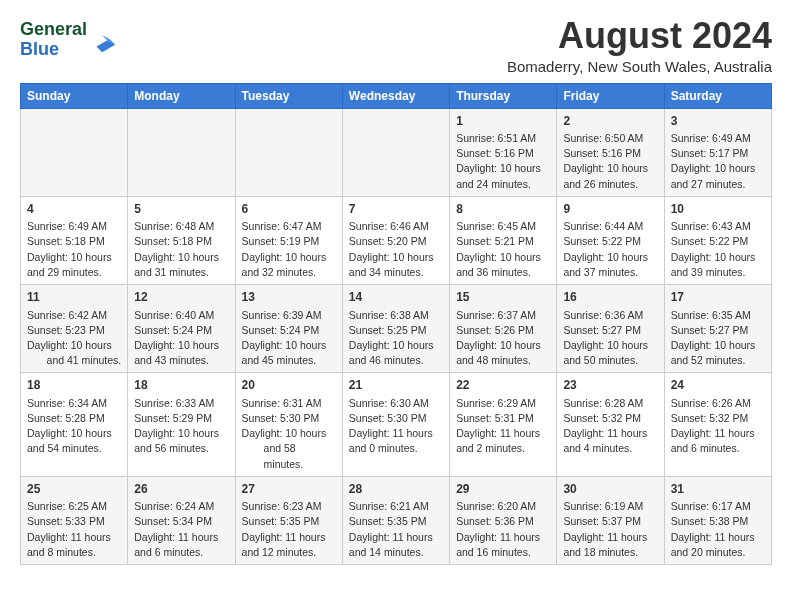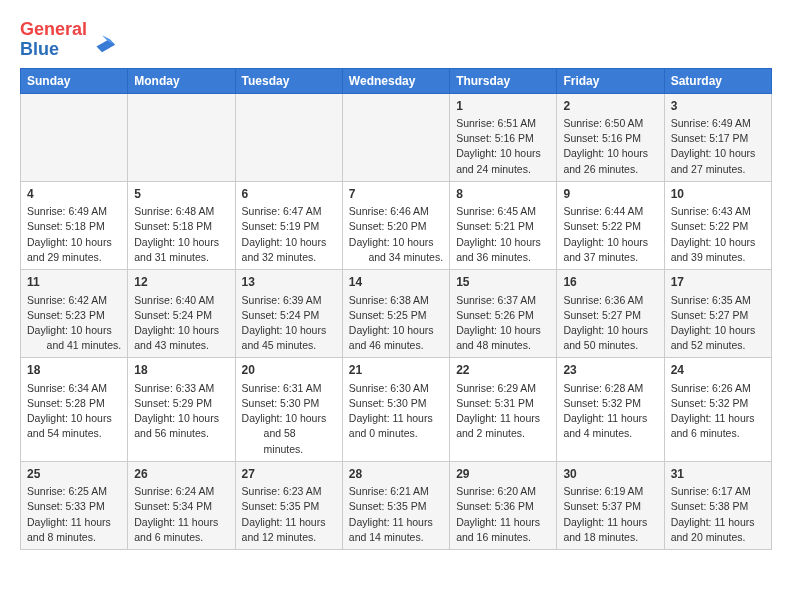--- a/index.html
+++ b/index.html
@@ -21,21 +21,21 @@
       align-items: center;
       margin-top: 4px;
     }
     .logo-text {
       font-size: 18px;
       font-weight: bold;
       color: #333;
       line-height: 1.1;
     }
     .logo-text span {
-      color: #ef4444;
+      color: #14532d;
     }
     .logo-icon {
       width: 28px;
       height: 28px;
       margin-left: 2px;
     }
     .title-area {
       text-align: right;
     }
     .month-title {
@@ -98,20 +98,24 @@
       <div class="logo-text">
         <span>General</span><br>
         <span style="color:#2a6ebb;">Blue</span>
       </div>
     </div>
     <svg class="logo-icon" viewBox="0 0 30 30" xmlns="http://www.w3.org/2000/svg">
       <polygon points="8,22 22,14 28,20 14,28" fill="#3a7bd5"></polygon>
       <polygon points="14,10 22,14 28,20 20,16" fill="#5599ee"></polygon>
     </svg>
   </div>
+  <div class="title-area">
+    <div class="month-title">August 2024</div>
+    <div class="location">Bomaderry, New South Wales, Australia</div>
+  </div>
 </div>
 
 <table>
   <thead>
     <tr>
     <th>Sunday</th>
         <th>Monday</th>
         <th>Tuesday</th>
         <th>Wednesday</th>
         <th>Thursday</th>
@@ -167,21 +171,21 @@
           <span style="display: block;">Sunrise: 6:47 AM</span>
           <span style="display: block;">Sunset: 5:19 PM</span>
           <span style="display: block; font-weight: normal;">Daylight: 10 hours</span>
           <span style="display: block;">and 32 minutes.</span>
         </td>
         <td>
           <span class="day-number">7</span>
           <span style="display: block;">Sunrise: 6:46 AM</span>
           <span style="display: block;">Sunset: 5:20 PM</span>
           <span style="display: block; font-weight: normal;">Daylight: 10 hours</span>
-          <span style="display: block; text-align: right;">and 34 minutes.</span>
+          <span style="display: block;">and 34 minutes.</span>
         </td>
         <td>
           <span class="day-number">8</span>
           <span style="display: block;">Sunrise: 6:45 AM</span>
           <span style="display: block;">Sunset: 5:21 PM</span>
           <span style="display: block; font-weight: normal;">Daylight: 10 hours</span>
           <span style="display: block;">and 36 minutes.</span>
         </td>
         <td>
           <span class="day-number">9</span>

